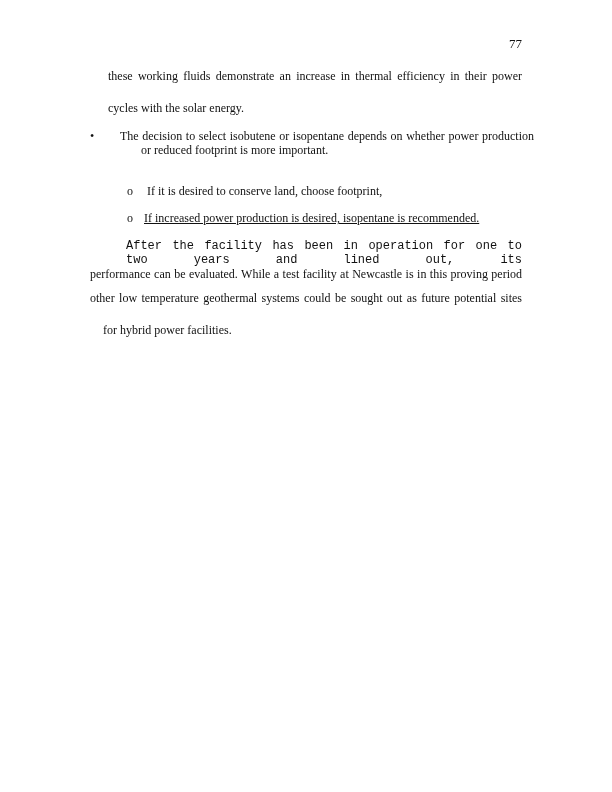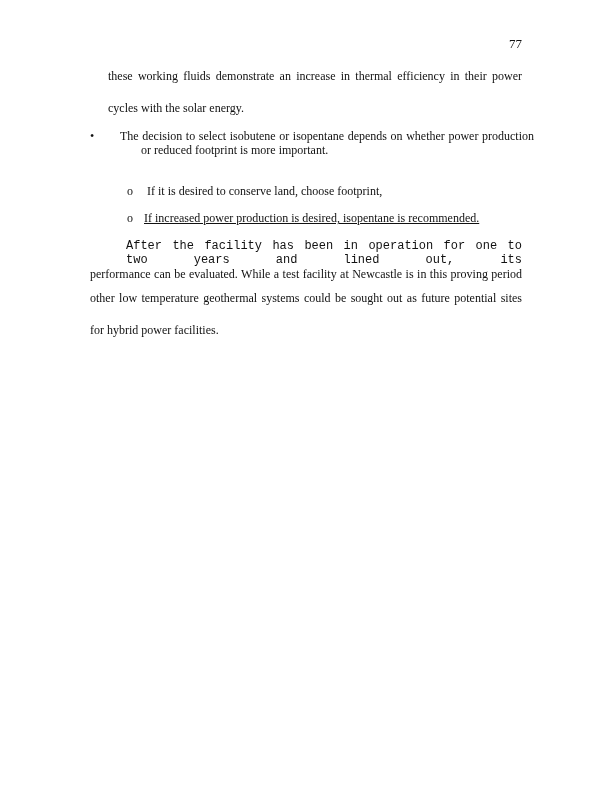--- a/index.html
+++ b/index.html
@@ -54,13 +54,13 @@
 
 <span class="bullet" style="left:127px; top:184px;">o</span>
 <div class="line" style="left:147px; top:184px;">If it is desired to conserve land, choose footprint,</div>
 
 <span class="bullet" style="left:127px; top:211px;">o</span>
 <div class="line" style="left:144px; top:211px;text-decoration:underline;">If increased power production is desired, isopentane is recommended.</div>
 
 <div class="line justify" style="left:126px; top:239px; width:396px;font-family:Liberation Mono, monospace;">After the facility has been in operation for one to two years and lined out, its</div>
 <div class="line justify" style="left:90px; top:267px; width:432px;">performance can be evaluated. While a test facility at Newcastle is in this proving period</div>
 <div class="line justify" style="left:90px; top:291px; width:432px;">other low temperature geothermal systems could be sought out as future potential sites</div>
-<div class="line" style="left:90px; top:323px;text-align:center;">for hybrid power facilities.</div>
+<div class="line" style="left:103px; top:323px;text-align:center;">for hybrid power facilities.</div>
 
 </body></html>

